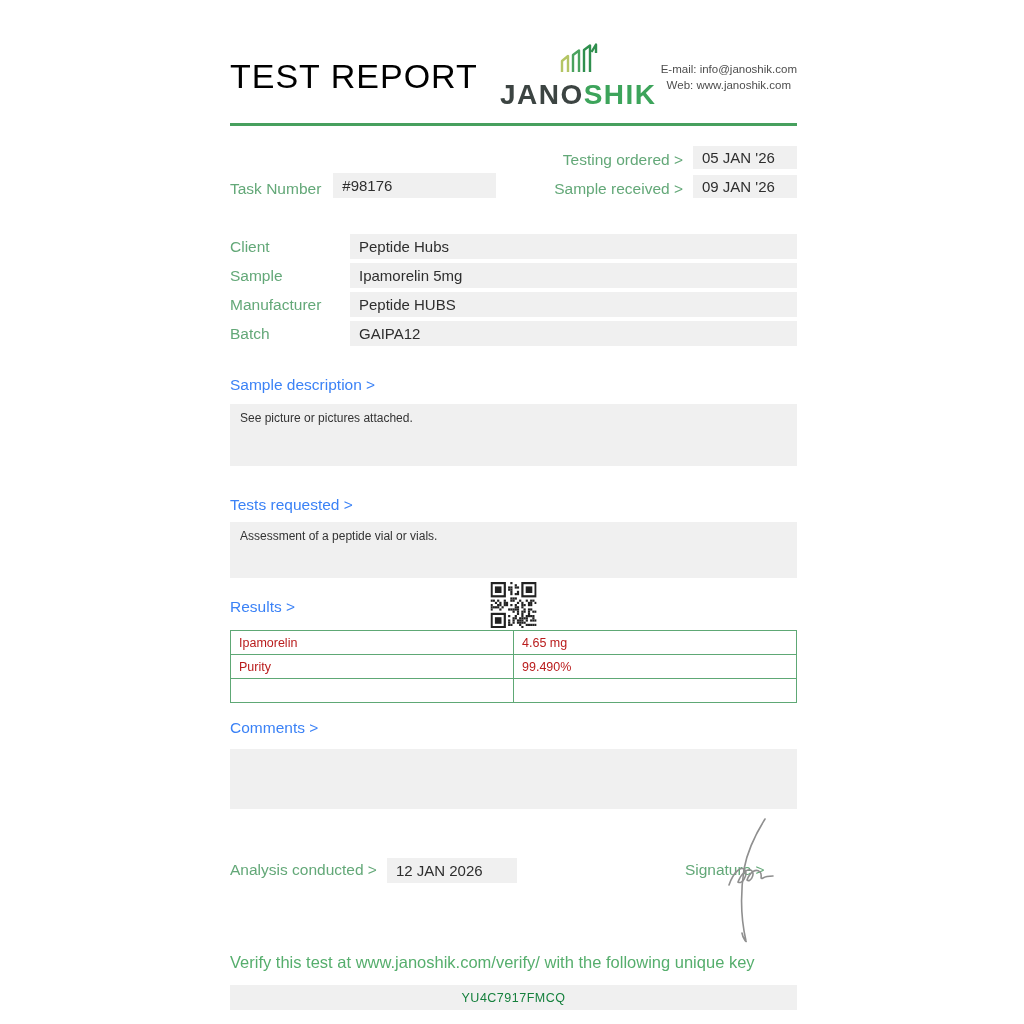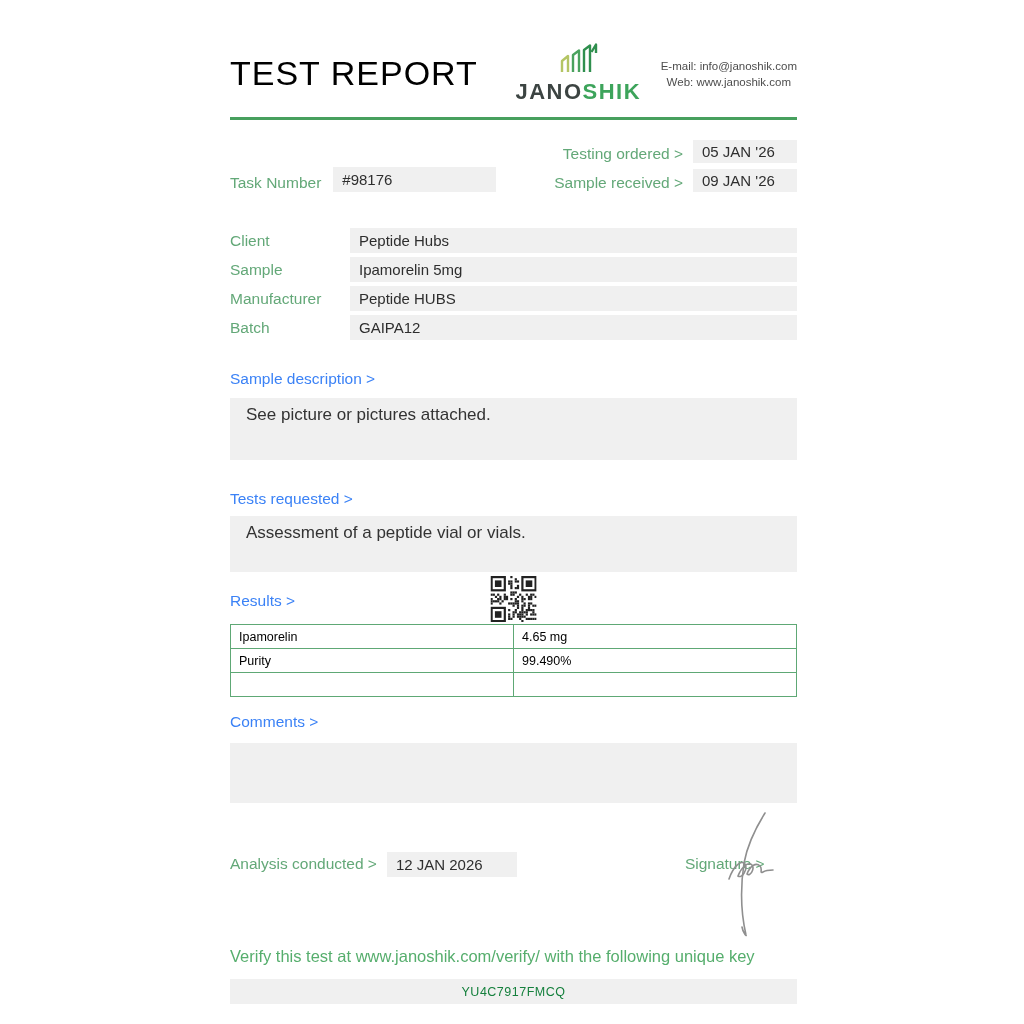--- a/index.html
+++ b/index.html
@@ -5,21 +5,21 @@
   * { margin:0; padding:0; box-sizing:border-box; }
   html,body { width:1024px; height:1024px; background:#ffffff; overflow:hidden;
               font-family:"Liberation Sans","DejaVu Sans",sans-serif; }
   .page { position:relative; width:1024px; height:1024px; background:#fff; }
   .content { position:absolute; left:230px; top:0; width:567px; }
 
   
   .header { display:flex; justify-content:space-between; align-items:center; padding-top:42px; }
   .report-title { font-size:34px; color:#000000; letter-spacing:1px; font-weight:400; white-space:nowrap; }
   .logo { display:flex; flex-direction:column; align-items:center; margin-left:18px; }
-  .logo-text { font-size:22px; font-weight:700; letter-spacing:1.5px; margin-top:1px; }
+  .logo-text { font-size:28px; font-weight:700; letter-spacing:1.5px; margin-top:1px; }
   .logo-text .jano { color:#3c4442; }
   .logo-text .shik { color:#3da45b; }
   .contact { text-align:center; font-size:11.5px; color:#4d4d4d; line-height:16px; white-space:nowrap; }
   .rule { border:none; border-top:3px solid #47a05e; margin-top:12px; }
 
   
   .task-row { display:flex; justify-content:space-between; margin-top:20px; }
   .task-left { display:flex; align-items:flex-end; }
   .green-label { color:#63a878; font-size:15.5px; }
   .field { background:#f0f0f0; color:#2e2e2e; font-size:15px; display:flex; align-items:center; padding:0 9px; height:25px; }
@@ -30,31 +30,31 @@
   .date-value { width:104px; height:23px; font-weight:500; }
 
   
   .info-block { margin-top:36px; }
   .info-row { display:flex; align-items:center; margin-bottom:4px; }
   .info-row .green-label { width:120px; flex:none; }
   .info-value { flex:1; }
 
   
   .section-heading { color:#3b82f6; font-size:15.5px; margin-top:0; }
-  .graybox { background:#f0f0f0; color:#333; font-size:17px; padding:7px 16px; }
+  .graybox { background:#f0f0f0; color:#333; font-size:12px; padding:7px 10px; }
   .desc-heading { margin-top:30px; }
   .desc-box { margin-top:10px; height:62px; }
   .tests-heading { margin-top:30px; }
   .tests-box { margin-top:8px; height:56px; }
 
   
   .results-section { position:relative; margin-top:20px; }
   .qr-wrap { position:absolute; left:50%; transform:translateX(-50%); top:-16px; width:47px; height:47px; }
   .results-table { width:100%; border-collapse:collapse; margin-top:14px; }
-  .results-table td { border:1.5px solid #5ea875; height:24px; font-size:12.5px; color:#000000; padding:0 8px; }
+  .results-table td { border:1.5px solid #5ea875; height:24px; font-size:12.5px; color:#b91c1c; padding:0 8px; }
   .results-table td.c1 { width:50%; }
 
   
   .comments-heading { margin-top:16px; }
   .comments-box { margin-top:12px; height:60px; }
 
   
   .analysis-row { position:relative; display:flex; align-items:center; margin-top:48px; height:26px; }
   .analysis-value { width:130px; margin-left:10px; font-weight:500; }
   .signature-label { margin-left:168px; }

